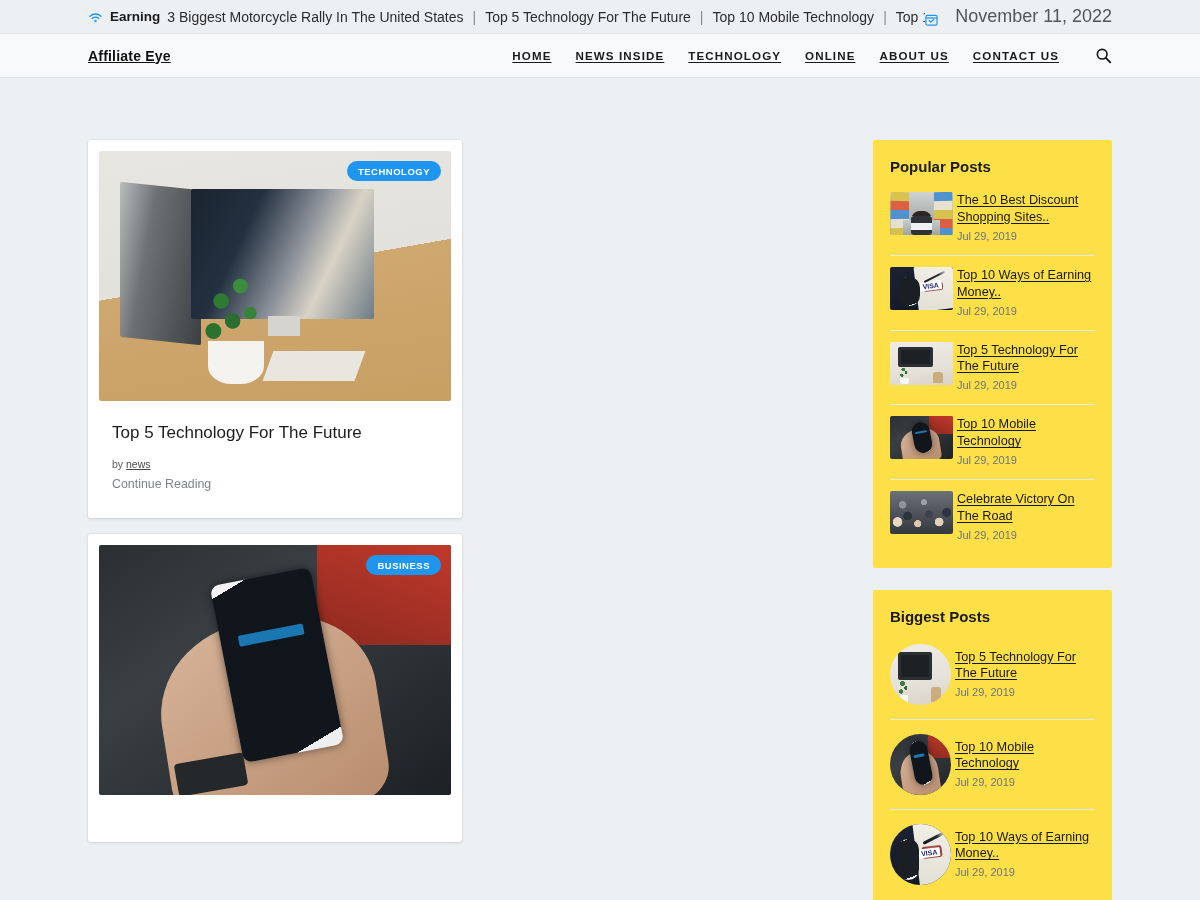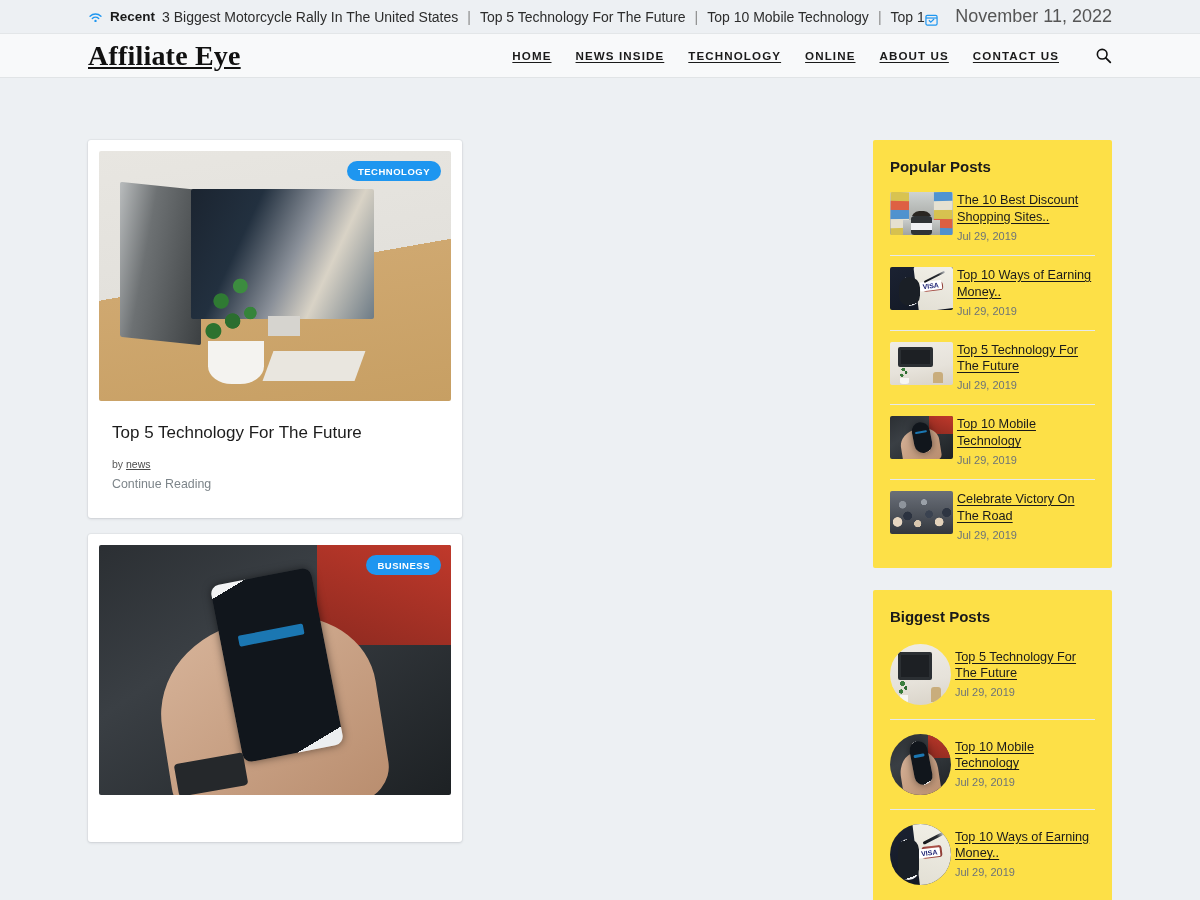--- a/index.html
+++ b/index.html
@@ -49,26 +49,25 @@
   .site-header {
     height: 45px;
     background: #f8f9fa;
     border-top: 1px solid #e3e6e8;
     border-bottom: 1px solid #e1e4e6;
     display: flex;
     align-items: center;
     padding: 0 88px;
   }
   .brand {
-    font-size: 28px;
+    font-size: 14px;
     font-weight: bold;
     color: #111;
     text-decoration: underline;
     letter-spacing: .2px;
-    font-family: Liberation Serif, serif;
   }
   .nav {
     margin-left: auto;
     display: flex;
     align-items: center;
     gap: 24px;
   }
   .nav-item {
     font-size: 11.6px;
     font-weight: bold;
@@ -263,21 +262,21 @@
 
 <div class="topbar">
   <div class="ticker-wrap">
     <span class="wifi-icon">
       <svg viewBox="0 0 16 13" width="15" height="13">
         <path d="M8 11.4a1.25 1.25 0 1 0 0-2.5 1.25 1.25 0 0 0 0 2.5z" fill="#1e96f0"></path>
         <path d="M4.6 7.6a5 5 0 0 1 6.8 0" stroke="#1e96f0" stroke-width="1.5" fill="none" stroke-linecap="round"></path>
         <path d="M2.2 5.1a8.5 8.5 0 0 1 11.6 0" stroke="#1e96f0" stroke-width="1.5" fill="none" stroke-linecap="round"></path>
       </svg>
     </span>
-    <span class="latest-label">Recent</span>
+    <span class="latest-label">Earning</span>
     <span class="ticker-items">
       <span class="ticker-item">3 Biggest Motorcycle Rally In The United States</span>
       <span class="ticker-sep">|</span>
       <span class="ticker-item">Top 5 Technology For The Future</span>
       <span class="ticker-sep">|</span>
       <span class="ticker-item">Top 10 Mobile Technology</span>
       <span class="ticker-sep">|</span>
       <span class="ticker-item">Top 10 Ways of Earning M</span>
     </span>
   </div>

